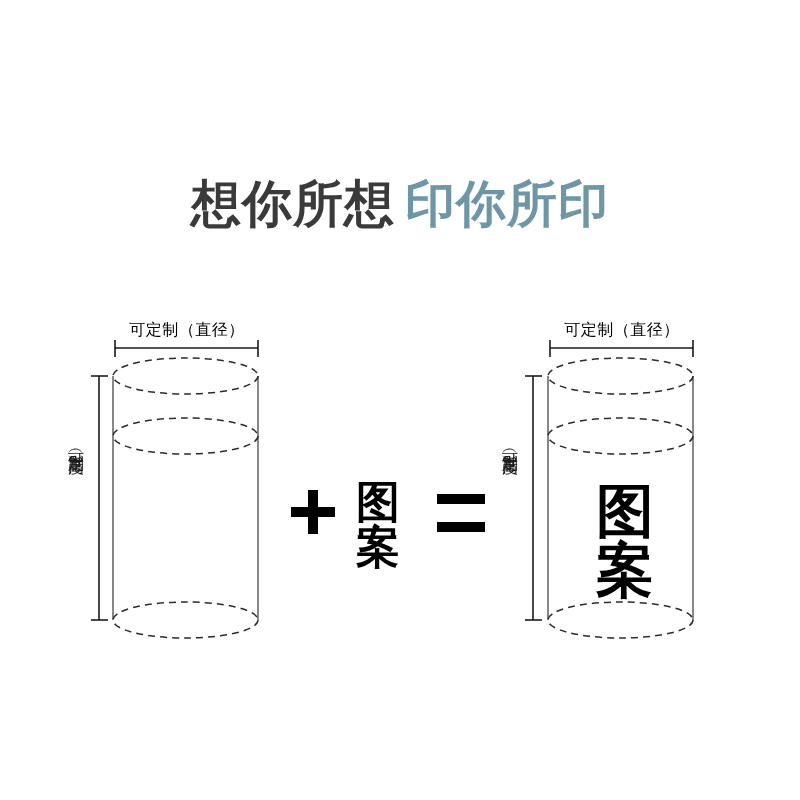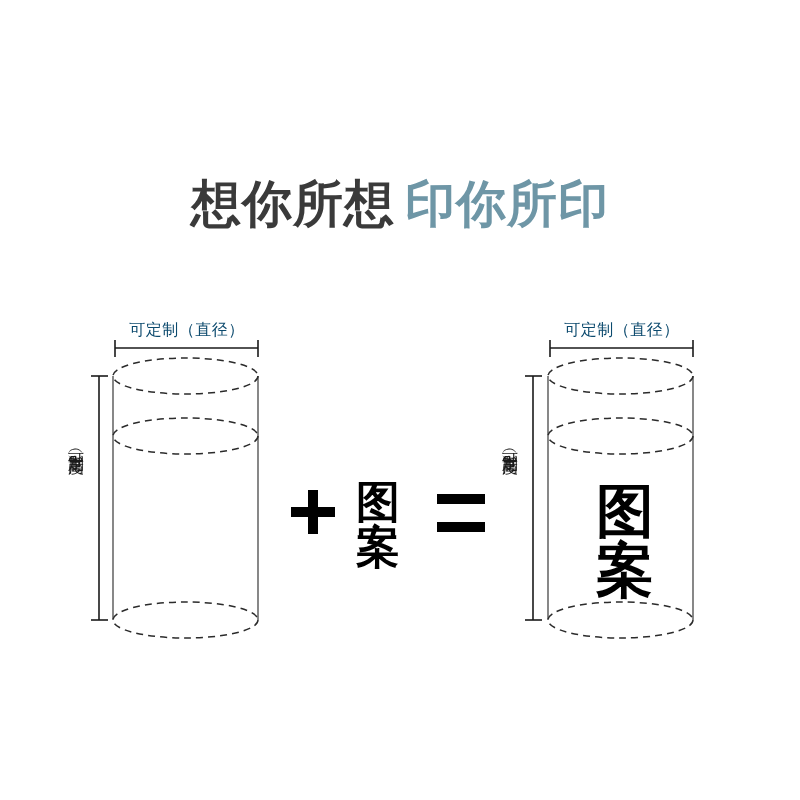--- a/index.html
+++ b/index.html
@@ -65,21 +65,21 @@
     pointer-events: none;
   }
   .diagram-stage svg {
     display: block;
   }
 
   
   .lbl {
     position: absolute;
     font-size: 16px;
-    color: #0c4a6e;
+    color: #000000;
     white-space: nowrap;
     letter-spacing: 0.5px;
   }
   .lbl-diameter-left {
     left: 115px;
     top: 320px;
     width: 144px;
     text-align: center;
   }
   .lbl-diameter-right {

